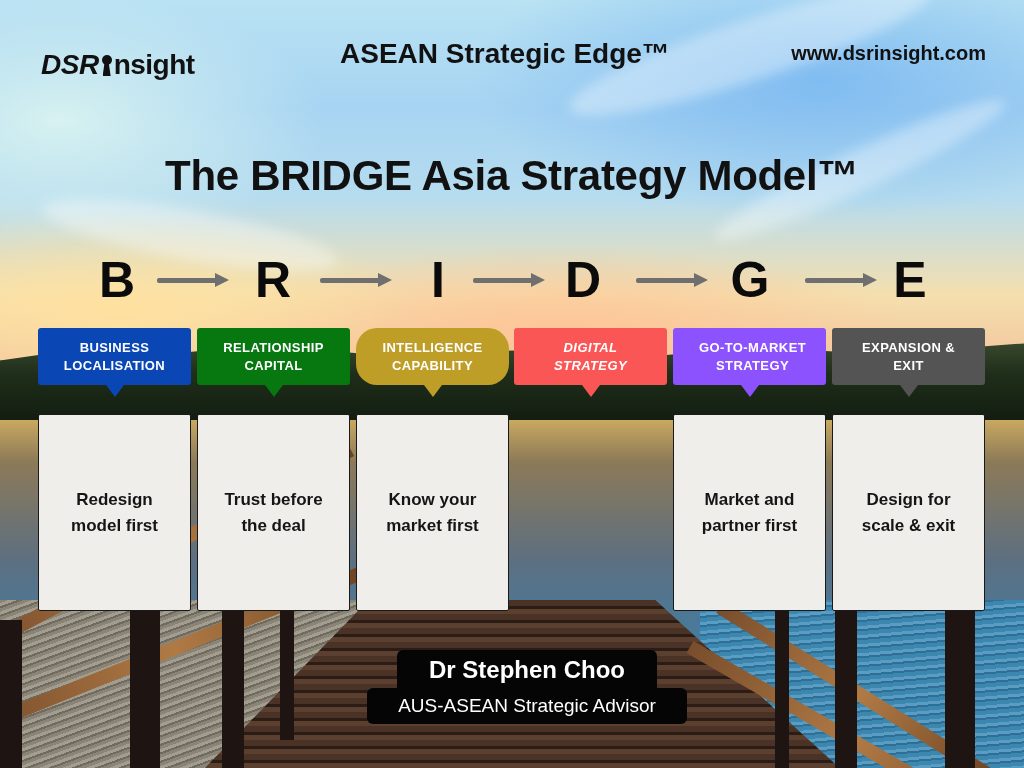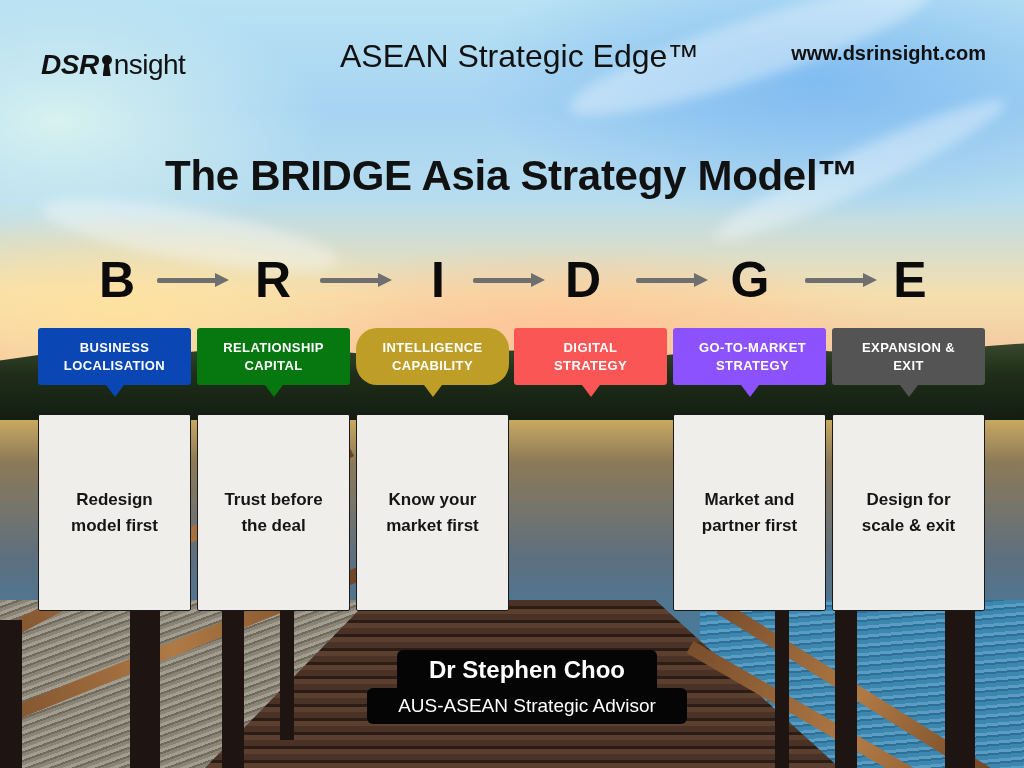--- a/index.html
+++ b/index.html
@@ -53,24 +53,24 @@
     position: absolute; left: 41px; top: 12px;
     font-family: "Liberation Sans", sans-serif; font-size: 28px; line-height: 34px; color: #111;
     letter-spacing: -0.5px; display: flex; align-items: center;
   }
   .logo-dsr { font-weight: 700; font-style: italic; }
   .logo-mark {
     display: inline-block; width: 12px; height: 22px; position: relative; margin: 0 1px 0 2px;
   }
   .logo-mark::before { content: ""; position: absolute; left: 1px; top: 1px; width: 10px; height: 10px; border-radius: 50%; background: #111; }
   .logo-mark::after { content: ""; position: absolute; left: 2px; top: 8px; width: 8px; height: 14px; background: #111; clip-path: polygon(25% 0, 75% 0, 100% 100%, 0 100%); }
-  .logo-insight { font-weight: 400; }
+  .logo-insight { font-weight: 700; }
   .header-title {
     position: absolute; left: 340px; top: 2px;
-    font-family: "Liberation Sans", sans-serif; font-weight: 400; font-size: 32px; color: #111;
+    font-family: "Liberation Sans", sans-serif; font-weight: 700; font-size: 28px; color: #111;
   }
   .header-url {
     position: absolute; right: 38px; top: 6px;
     font-family: "Liberation Sans", sans-serif; font-weight: 700; font-size: 20px; color: #111;
   }
 
   
   .main-title {
     position: absolute; top: 152px; left: 0; width: 1024px; text-align: center;
     font-family: "Liberation Sans", sans-serif; font-weight: 700; font-size: 42px; color: #111; letter-spacing: -0.3px;
@@ -208,21 +208,21 @@
 model first</div>
   </div>
   <div class="pillar" style="left:318px;">
     <div class="tag" style="background:#bf9e28;border-radius:21px;">INTELLIGENCE
 CAPABILITY</div>
     <div class="tag-pointer" style="border-top-color:#bf9e28;"></div>
     <div class="card">Know your
 market first</div>
   </div>
   <div class="pillar" style="left:476px;">
-    <div class="tag" style="background:#fb5656;">DIGITAL
+    <div class="tag" style="background:#fb5656;font-style:italic;">DIGITAL
 STRATEGY</div>
     <div class="tag-pointer" style="border-top-color:#fb5656;"></div>
   </div>
   <div class="pillar" style="left:635px;">
     <div class="tag" style="background:#8c52fe;padding-left:12px;">GO-TO-MARKET
 STRATEGY</div>
     <div class="tag-pointer" style="border-top-color:#8c52fe;"></div>
     <div class="card">Market and
 partner first</div>
   </div>

